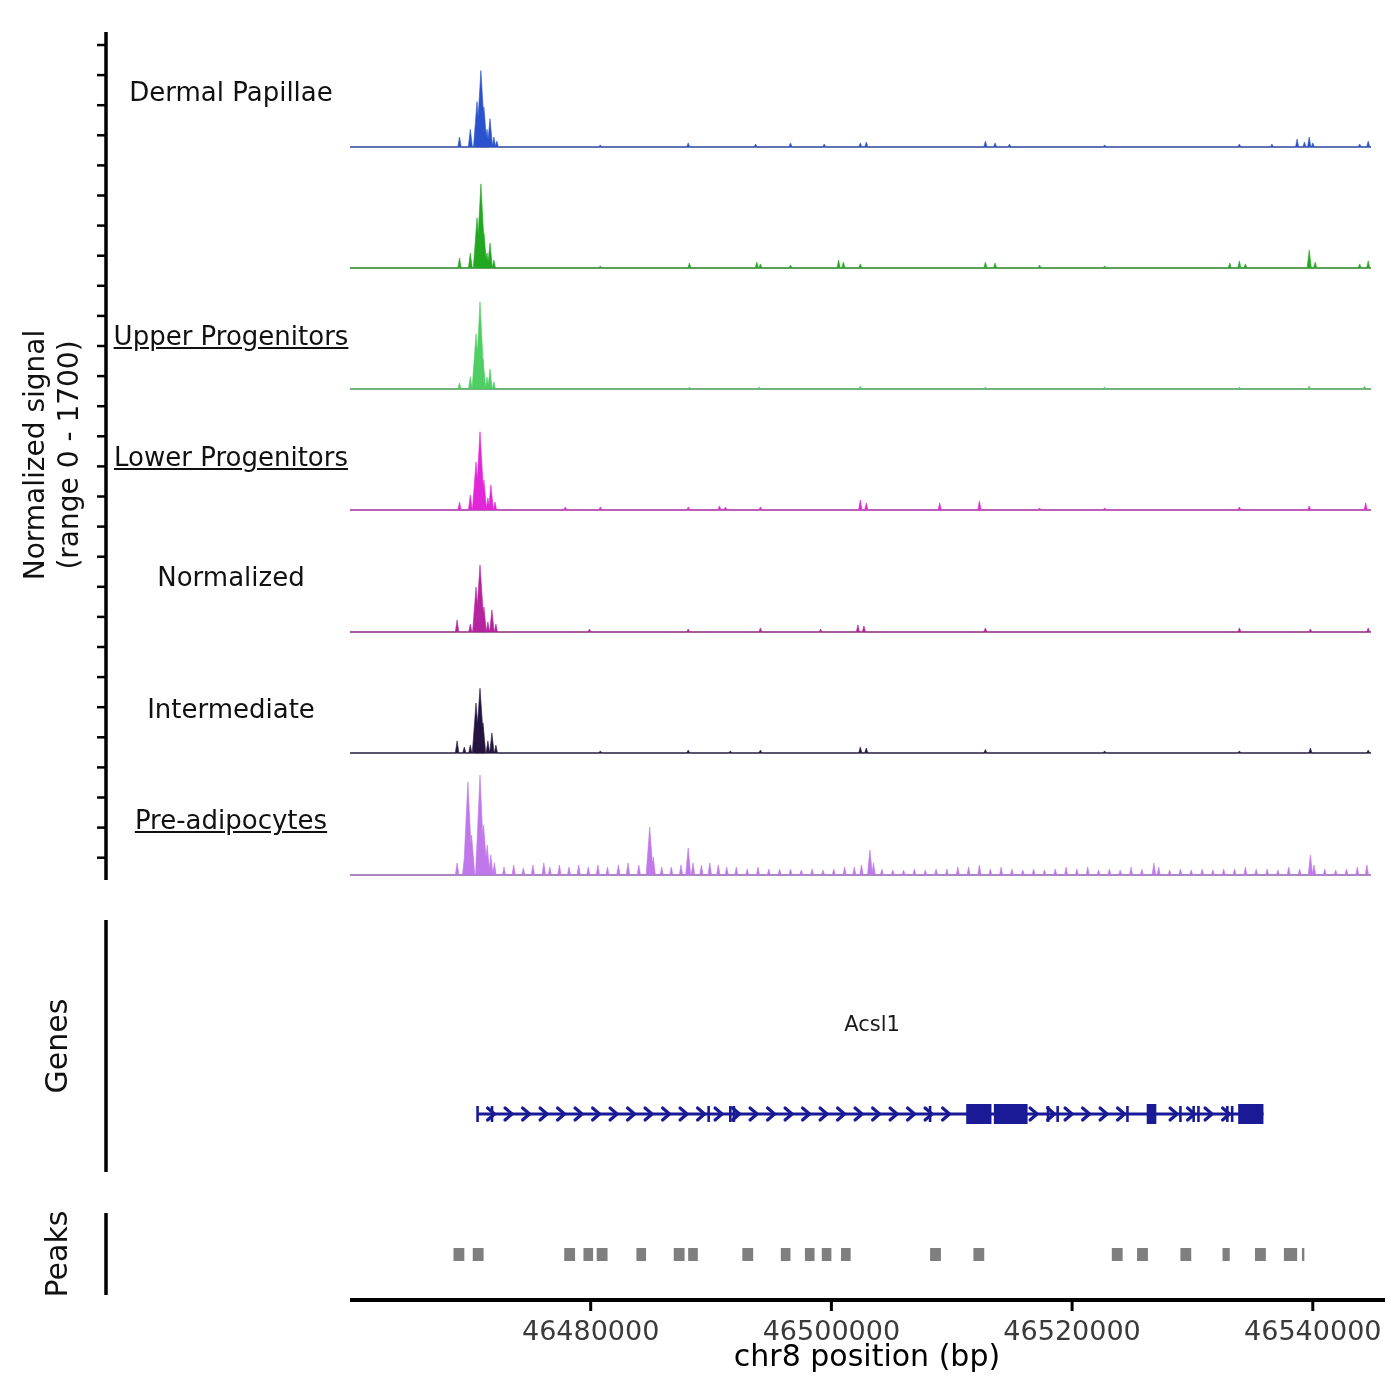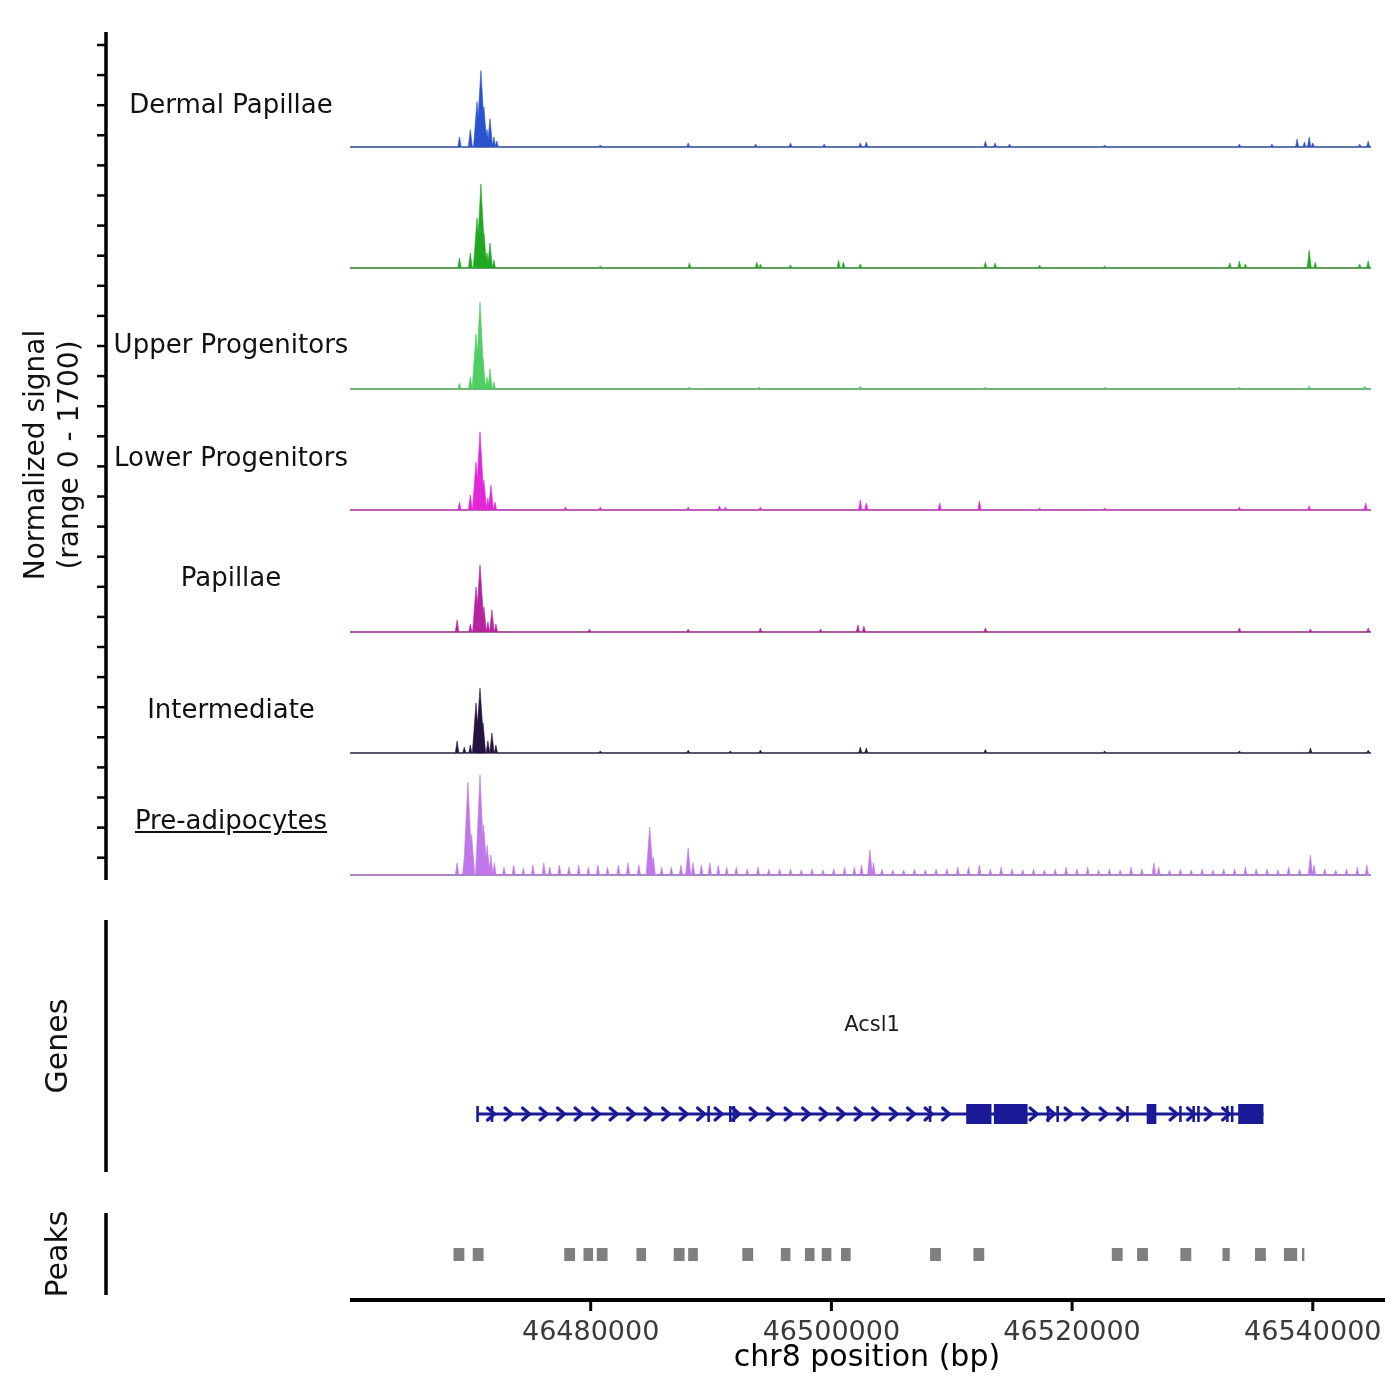--- a/index.html
+++ b/index.html
@@ -182,24 +182,24 @@
         <line x1="1312.7906976744187" y1="1300" x2="1312.7906976744187" y2="1311" stroke="#000" stroke-width="3"></line>
         <text x="1312.7906976744187" y="1340" text-anchor="middle" font-size="27px" fill="#3a3a3a" font-family="DejaVu Sans, sans-serif">46540000</text>
       </g>
     </svg>
 
   <div class="rot-label" id="ylab">
     <div>Normalized signal</div>
     <div>(range 0 - 1700)</div>
   </div>
 
-  <div class="track-label" style="top:87px;">Dermal Papillae</div>
-  <div class="track-label" style="top:327px;">Upper Progenitors</div>
-  <div class="track-label" style="top:440px;">Lower Progenitors</div>
-  <div class="track-label" style="top:560px;">Papillae</div>
+  <div class="track-label" style="top:75px;">Dermal Papillae</div>
+  <div class="track-label" style="top:319px;text-decoration:underline;">Upper Progenitors</div>
+  <div class="track-label" style="top:440px;text-decoration:underline;">Lower Progenitors</div>
+  <div class="track-label" style="top:560px;">Normalized</div>
   <div class="track-label" style="top:692px;">Intermediate</div>
   <div class="track-label" style="top:803px;text-decoration:underline;">Pre-adipocytes</div>
 
   <div class="rot-label" id="geneslab">Genes</div>
   <div class="rot-label" id="peakslab">Peaks</div>
 
   <div id="genename">Acsl1</div>
   <div id="xlab">chr8 position (bp)</div>
 </div>
 

